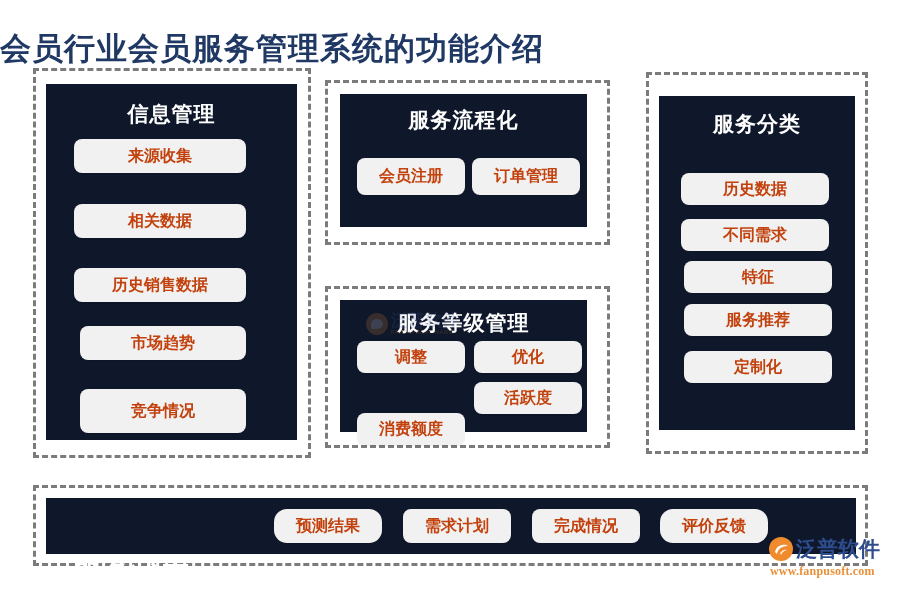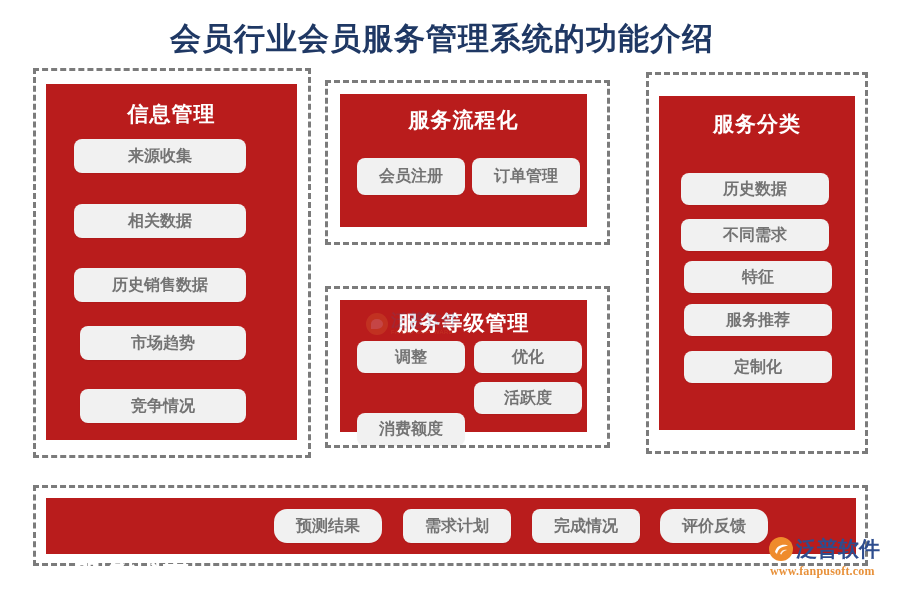--- a/index.html
+++ b/index.html
@@ -17,64 +17,64 @@
   #canvas {
     position: relative;
     width: 900px;
     height: 600px;
   }
 
   
   .page-title {
     position: absolute;
     left: 0;
-    top: 18px;
+    top: 28px;
     width: 884px;
-    text-align: center;
+    text-align: left;
     font-size: 31px;
     font-weight: bold;
     color: #1F3864;
     letter-spacing: 1px;
     font-family: "Liberation Serif", "DejaVu Serif", serif;
     white-space: nowrap;
   }
 
   
   .group {
     position: absolute;
     border: 3px dashed #7B7B7B;
     box-sizing: border-box;
     background: transparent;
   }
 
   
   .panel {
     position: absolute;
-    background: #b91c1c;
+    background: #0f172a;
     box-sizing: border-box;
   }
   .panel-title {
     color: #FFFFFF;
     font-size: 21px;
     font-weight: bold;
     text-align: center;
     letter-spacing: 1px;
     font-family: "Liberation Serif", "DejaVu Serif", serif;
     white-space: nowrap;
   }
   .panel-title.left-align {
     text-align: left;
   }
 
   
   .pill {
     position: absolute;
     background: #F1F1F1;
     border-radius: 8px;
-    color: #737373;
+    color: #c2410c;
     font-size: 16px;
     font-weight: bold;
     display: flex;
     align-items: center;
     justify-content: center;
     box-sizing: border-box;
     font-family: "Liberation Serif", "DejaVu Serif", serif;
     white-space: nowrap;
     box-shadow: 0 1px 1px rgba(0,0,0,0.06);
   }
@@ -175,21 +175,21 @@
   </div>
   <div class="pill" style="left:74px; top:204px; width:172px; height:34px;">
     <span>相关数据</span>
   </div>
   <div class="pill" style="left:74px; top:268px; width:172px; height:34px;">
     <span>历史销售数据</span>
   </div>
   <div class="pill" style="left:80px; top:326px; width:166px; height:34px;">
     <span>市场趋势</span>
   </div>
-  <div class="pill" style="left:80px; top:389px; width:166px; height:34px;">
+  <div class="pill" style="left:80px; top:389px; width:166px; height:44px;">
     <span>竞争情况</span>
   </div>
 
   <div class="group" style="left:325px; top:80px; width:285px; height:165px;"></div>
 
   <div class="panel" style="left:340px; top:94px; width:247px; height:133px;">
     <div class="panel-title" style="position:absolute; left:0; top:12px; width:247px;">服务流程化</div>
   </div>
 
   <div class="pill" style="left:357px; top:158px; width:108px; height:37px;">

